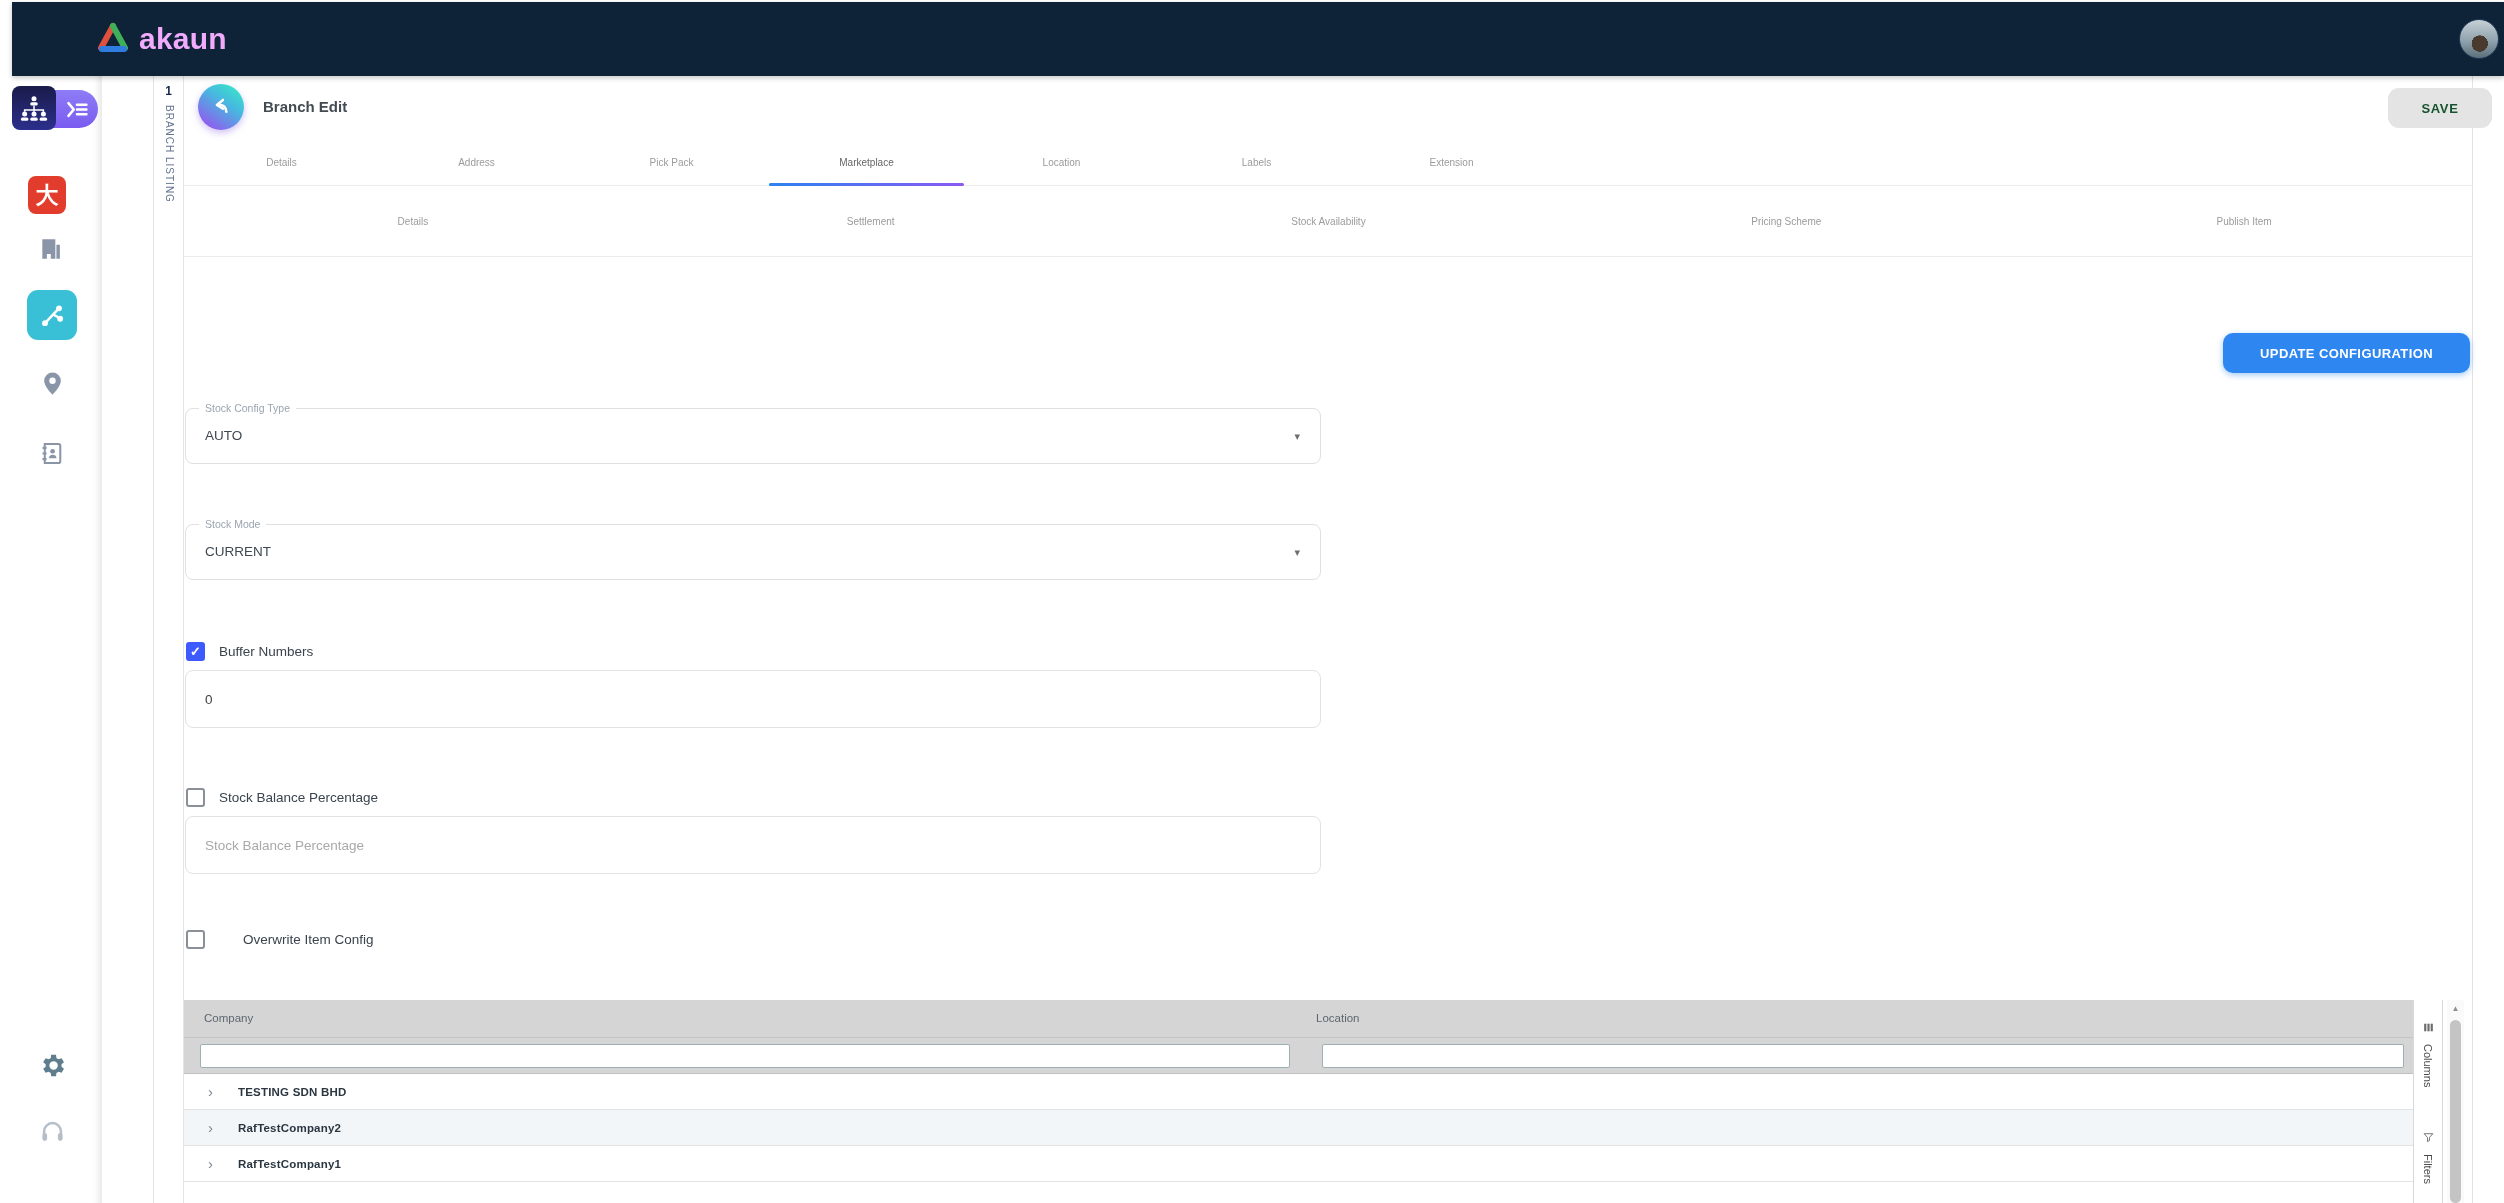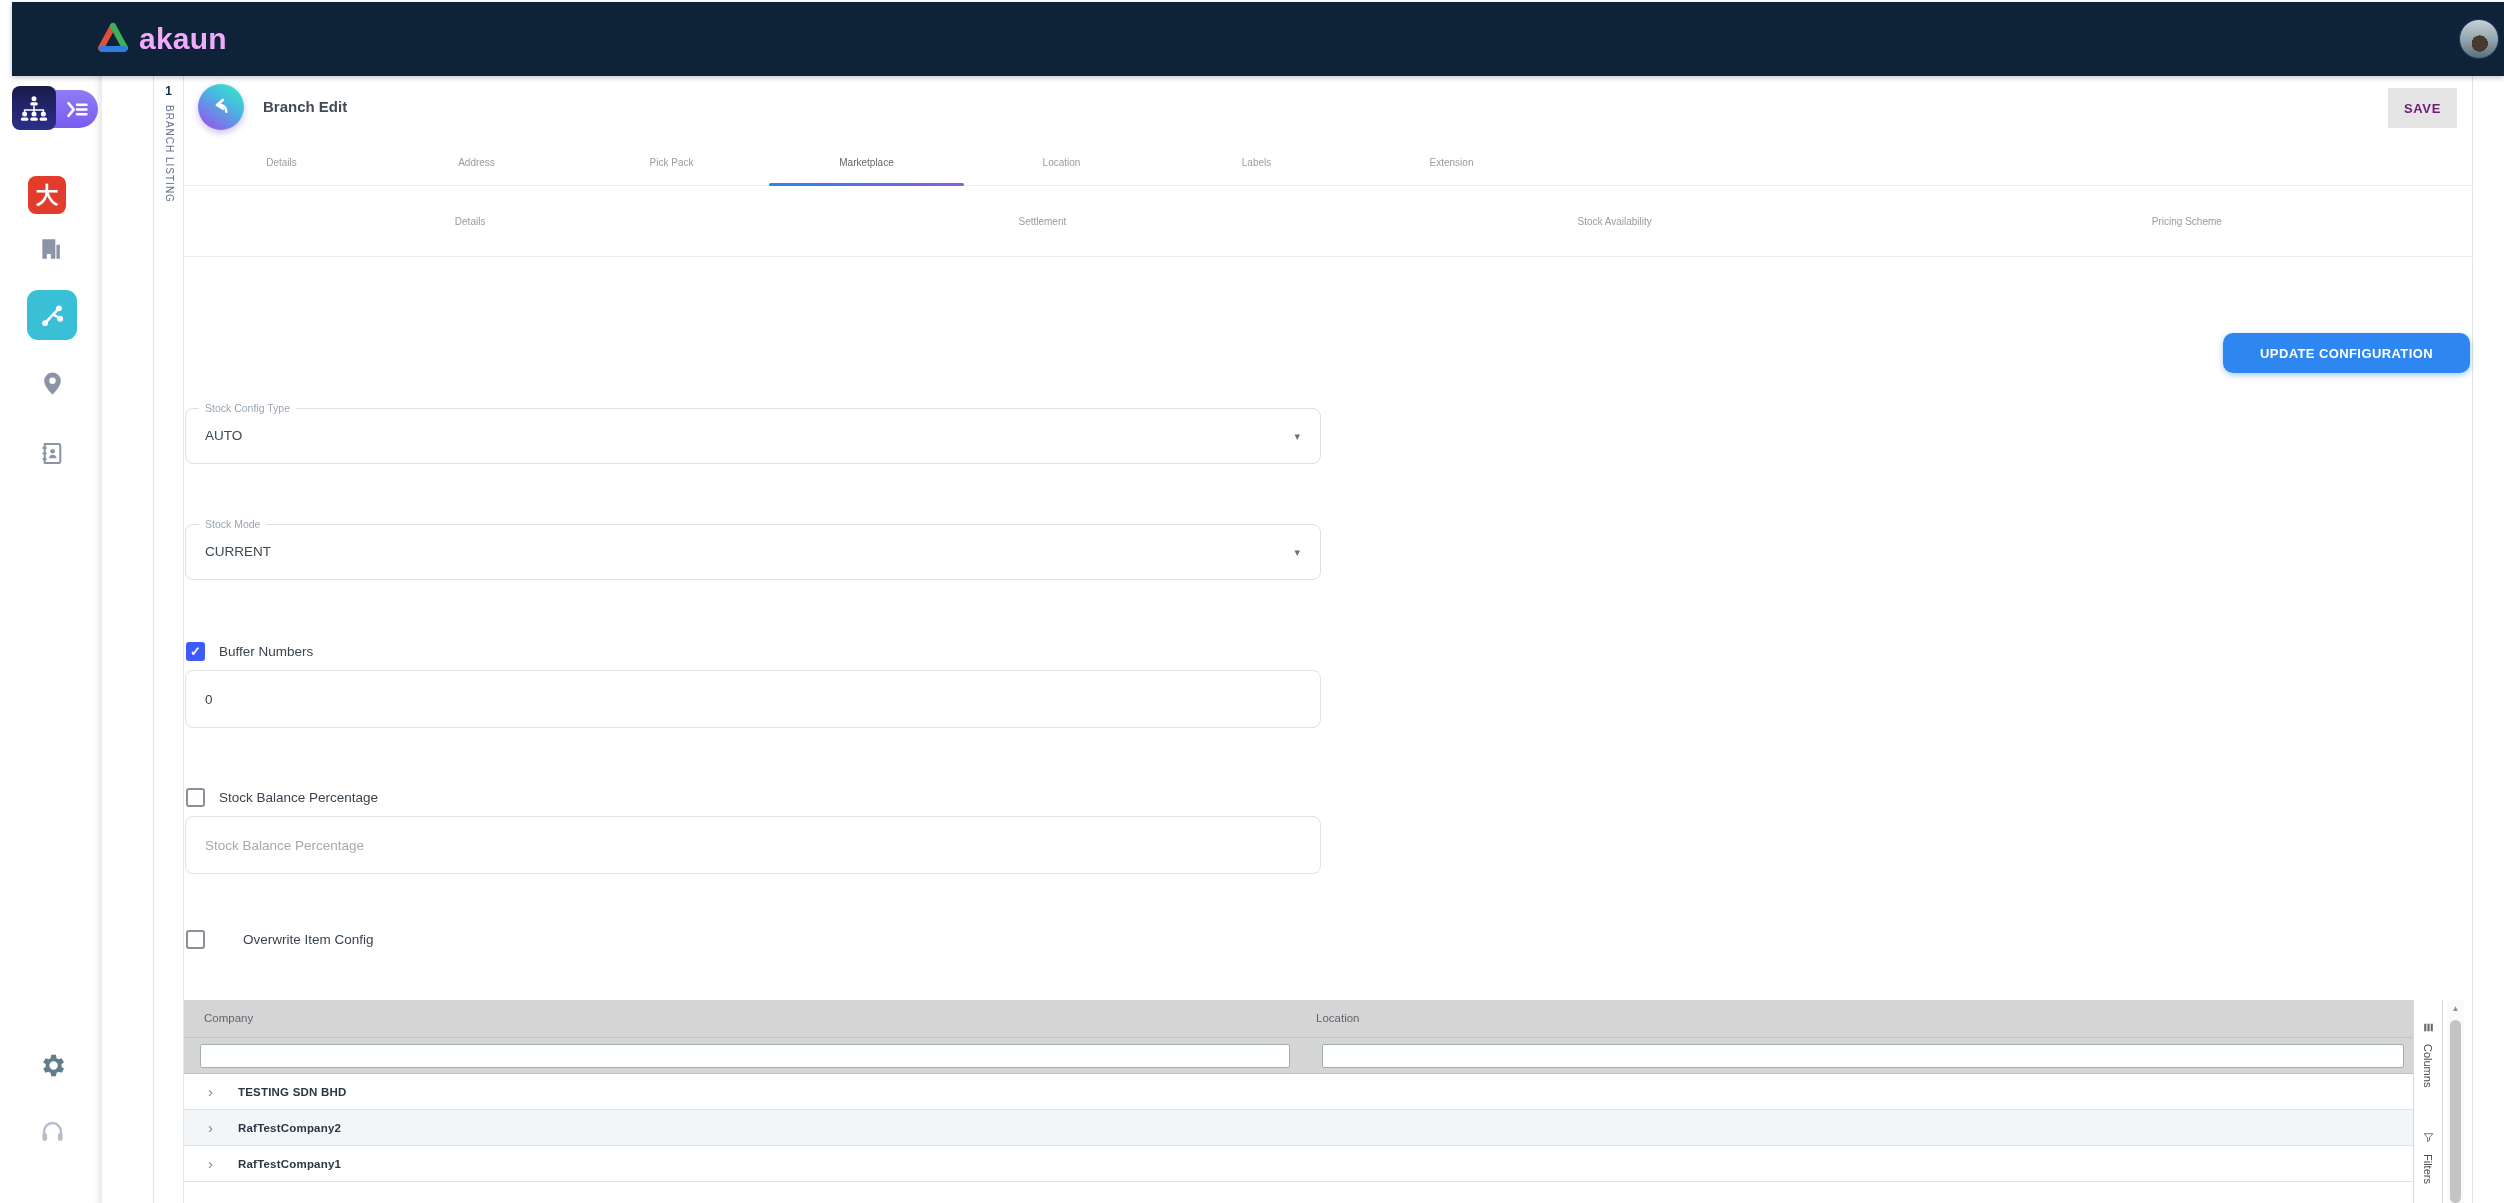--- a/index.html
+++ b/index.html
@@ -45,22 +45,22 @@
 
   
   .main { position:absolute; left:184px; top:76px; width:2289px; height:1127px; background:#fff;
           border-right:1px solid #e3e3e3; }
 
   .back-btn { position:absolute; left:14px; top:8px; width:46px; height:46px; border-radius:50%;
               background:linear-gradient(215deg,#38e9c6 5%,#47b8e0 40%,#9b4ef0 95%);
               display:flex; align-items:center; justify-content:center;
               box-shadow:0 3px 7px rgba(120,80,230,.35); cursor:pointer; }
   .page-title { position:absolute; left:79px; top:22px; font-size:15px; font-weight:700; color:#424a52; }
-  .save-btn { position:absolute; left:2204px; top:12px; width:69px; height:40px; border-radius:0;
-              background:#e4e4e4; color:#701a75; font-size:13px; font-weight:700; letter-spacing:.6px;
+  .save-btn { position:absolute; left:2204px; top:12px; width:104px; height:40px; border-radius:11px;
+              background:#e4e4e4; color:#14532d; font-size:13px; font-weight:700; letter-spacing:.6px;
               display:flex; align-items:center; justify-content:center; }
 
   .tabs { position:absolute; left:0; width:2289px; display:flex; border-bottom:1px solid #ececec; }
   .tab { position:relative; display:flex; align-items:center; justify-content:center;
          font-size:10px; color:#9b9b9b; cursor:pointer; white-space:nowrap; }
   .tab.active { color:#666; }
   .tab.active::after { content:""; position:absolute; left:0; right:0; bottom:-1px; height:3.5px;
                        background:linear-gradient(90deg,#2b82f0,#8a5af2); border-radius:2px; }
   .tabs-1 { top:64px; height:46px; }
   .tabs-1 .tab { width:195px; }
@@ -237,20 +237,21 @@
       <div class="tab">Location</div>
       <div class="tab">Labels</div>
       <div class="tab">Extension</div>
     </div>
 
     <div class="tabs tabs-2">
       <div class="tab">Details</div>
       <div class="tab">Settlement</div>
       <div class="tab">Stock Availability</div>
       <div class="tab">Pricing Scheme</div>
+      <div class="tab">Publish Item</div>
     </div>
 
 
     <div class="update-btn">UPDATE CONFIGURATION</div>
 
     <div class="outlined-field field-1">
       <span class="of-label">Stock Config Type</span>
       <div class="of-value">AUTO</div>
       <span class="of-caret">▾</span>
     </div>

